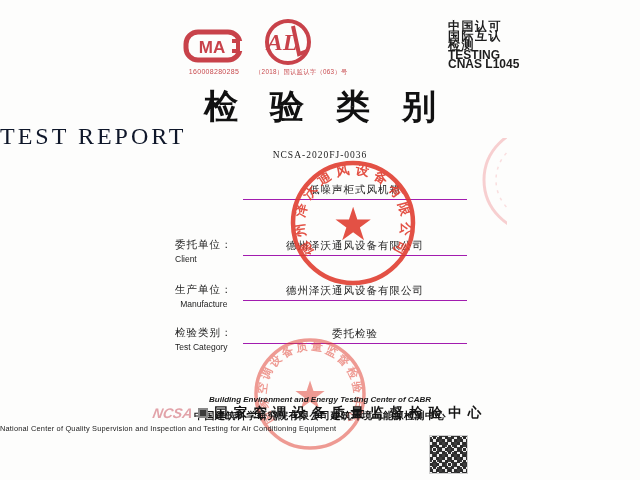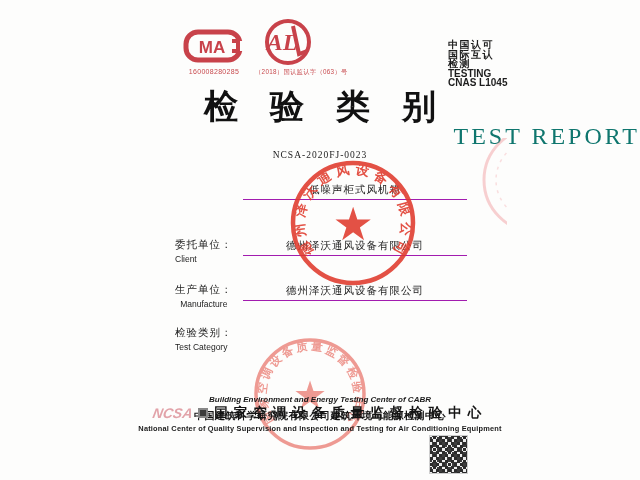--- a/index.html
+++ b/index.html
@@ -4,32 +4,32 @@
 <style>
   html,body{margin:0;padding:0;background:#e9e9e9;}
   .page{
     position:relative;width:640px;height:480px;margin:0 auto;
     background:#fdfdfc;overflow:hidden;
     font-family:"Liberation Sans","DejaVu Sans",sans-serif;color:#1c1c1c;
   }
   .abs{position:absolute;}
   
   .logo-caption{font-size:7px;color:#c84a4e;text-align:center;letter-spacing:.3px;white-space:nowrap;}
-  .cnas-textblock{font-size:10px;font-weight:bold;color:#1d1d1d;line-height:9.5px;white-space:nowrap;margin-top:18px;}
+  .cnas-textblock{font-size:12px;font-weight:bold;color:#1d1d1d;line-height:9.5px;white-space:nowrap;}
   .cnas-textblock .zh{letter-spacing:1.5px;}
   
   .title-zh{
     left:0;right:0;top:84px;text-align:center;
     font-size:34px;font-weight:bold;letter-spacing:32px;text-indent:32px;
     color:#111;
   }
   .title-en{
-    left:0;right:0;top:123px;text-align:right;
+    left:0;right:0;top:123px;text-align:left;
     font-family:"Liberation Serif","DejaVu Serif",serif;
-    font-size:24px;letter-spacing:3px;color:#0f766e;
+    font-size:24px;letter-spacing:3px;color:#0f172a;
   }
   .report-no{
     left:0;right:0;top:150px;text-align:center;
     font-family:"Liberation Serif","DejaVu Serif",serif;
     font-size:9.5px;letter-spacing:1px;color:#222;
   }
   
   .field-label-zh{font-size:10.5px;color:#1d1d1d;letter-spacing:1px;}
   .field-label-en{font-size:8.5px;color:#1d1d1d;margin-top:2px;}
   .field-line{
@@ -53,22 +53,22 @@
   }
   .ncsa-logo{
     font-size:14px;font-weight:bold;font-style:italic;color:#e2a3a9;
     transform:skewX(-10deg);letter-spacing:0px;
   }
   .ncsa-square{width:10px;height:10px;background:#3b3b3b;box-shadow:inset 0 0 0 2px #888;}
   .footer-center-zh{
     font-size:13.5px;font-weight:bold;color:#141414;letter-spacing:6px;white-space:nowrap;
   }
   .footer-en2{
-    left:0;right:0;top:424px;text-align:center;
-    font-size:7.4px;font-weight:bold;color:#1a1a1a;letter-spacing:.2px;
+    left:0;right:0;top:424px;text-align:left;
+    font-size:7.4px;font-weight:normal;color:#1a1a1a;letter-spacing:.2px;
   }
   
   .qr{
     left:430px;top:436px;width:37px;height:37px;
     background-image:
       repeating-conic-gradient(#2b2b2b 0% 25%, transparent 25% 50%),
       repeating-conic-gradient(#3d3d3d 0% 25%, #ededed 25% 50%);
     background-size:6px 6px,10px 10px;
     background-position:0 0,2px 1px;
     outline:1px solid #cfcfcf;
@@ -103,40 +103,41 @@
   <div class="abs cnas-textblock" style="left:448px;top:22px;">
     <div class="zh">中国认可</div>
     <div class="zh">国际互认</div>
     <div class="zh">检测</div>
     <div>TESTING</div>
     <div>CNAS L1045</div>
   </div>
 
   <div class="abs title-zh">检验类别</div>
   <div class="abs title-en">TEST REPORT</div>
-  <div class="abs report-no">NCSA-2020FJ-0023</div>
+  <div class="abs report-no">NCSA-2020FJ-0036</div>
 
   <div class="field-line" style="top:183px;">低噪声柜式风机箱</div>
 
   <div class="abs" style="left:175px;top:238px;">
     <div class="field-label-zh">委托单位：</div>
     <div class="field-label-en">Client</div>
   </div>
   <div class="field-line" style="top:239px;">德州泽沃通风设备有限公司</div>
 
   <div class="abs" style="left:175px;top:283px;text-align:center;">
     <div class="field-label-zh">生产单位：</div>
     <div class="field-label-en">Manufacture</div>
   </div>
   <div class="field-line" style="top:284px;">德州泽沃通风设备有限公司</div>
 
   <div class="abs" style="left:175px;top:326px;">
     <div class="field-label-zh">检验类别：</div>
     <div class="field-label-en">Test Category</div>
   </div>
+  <div class="field-line" style="top:327px;">委托检验</div>
 
   <div class="abs stamp" style="left:288px;top:158px;opacity:.88;">
     <svg width="130" height="130" viewBox="0 0 130 130">
       <circle cx="65" cy="65" r="60" fill="none" stroke="#e03a2c" stroke-width="4.5"></circle>
       <path id="sealArc1" d="M 25.9 94.5 A 49 49 0 1 1 104.1 94.5" fill="none"></path>
       <text font-size="13.5" font-weight="bold" fill="#e03a2c" font-family="Liberation Sans, sans-serif">
         <textPath href="#sealArc1" startOffset="0" textLength="216" lengthAdjust="spacing">德州泽沃通风设备有限公司</textPath>
       </text>
       <text x="65" y="82" text-anchor="middle" font-size="46" fill="#e03a2c">★</text>
     </svg>

